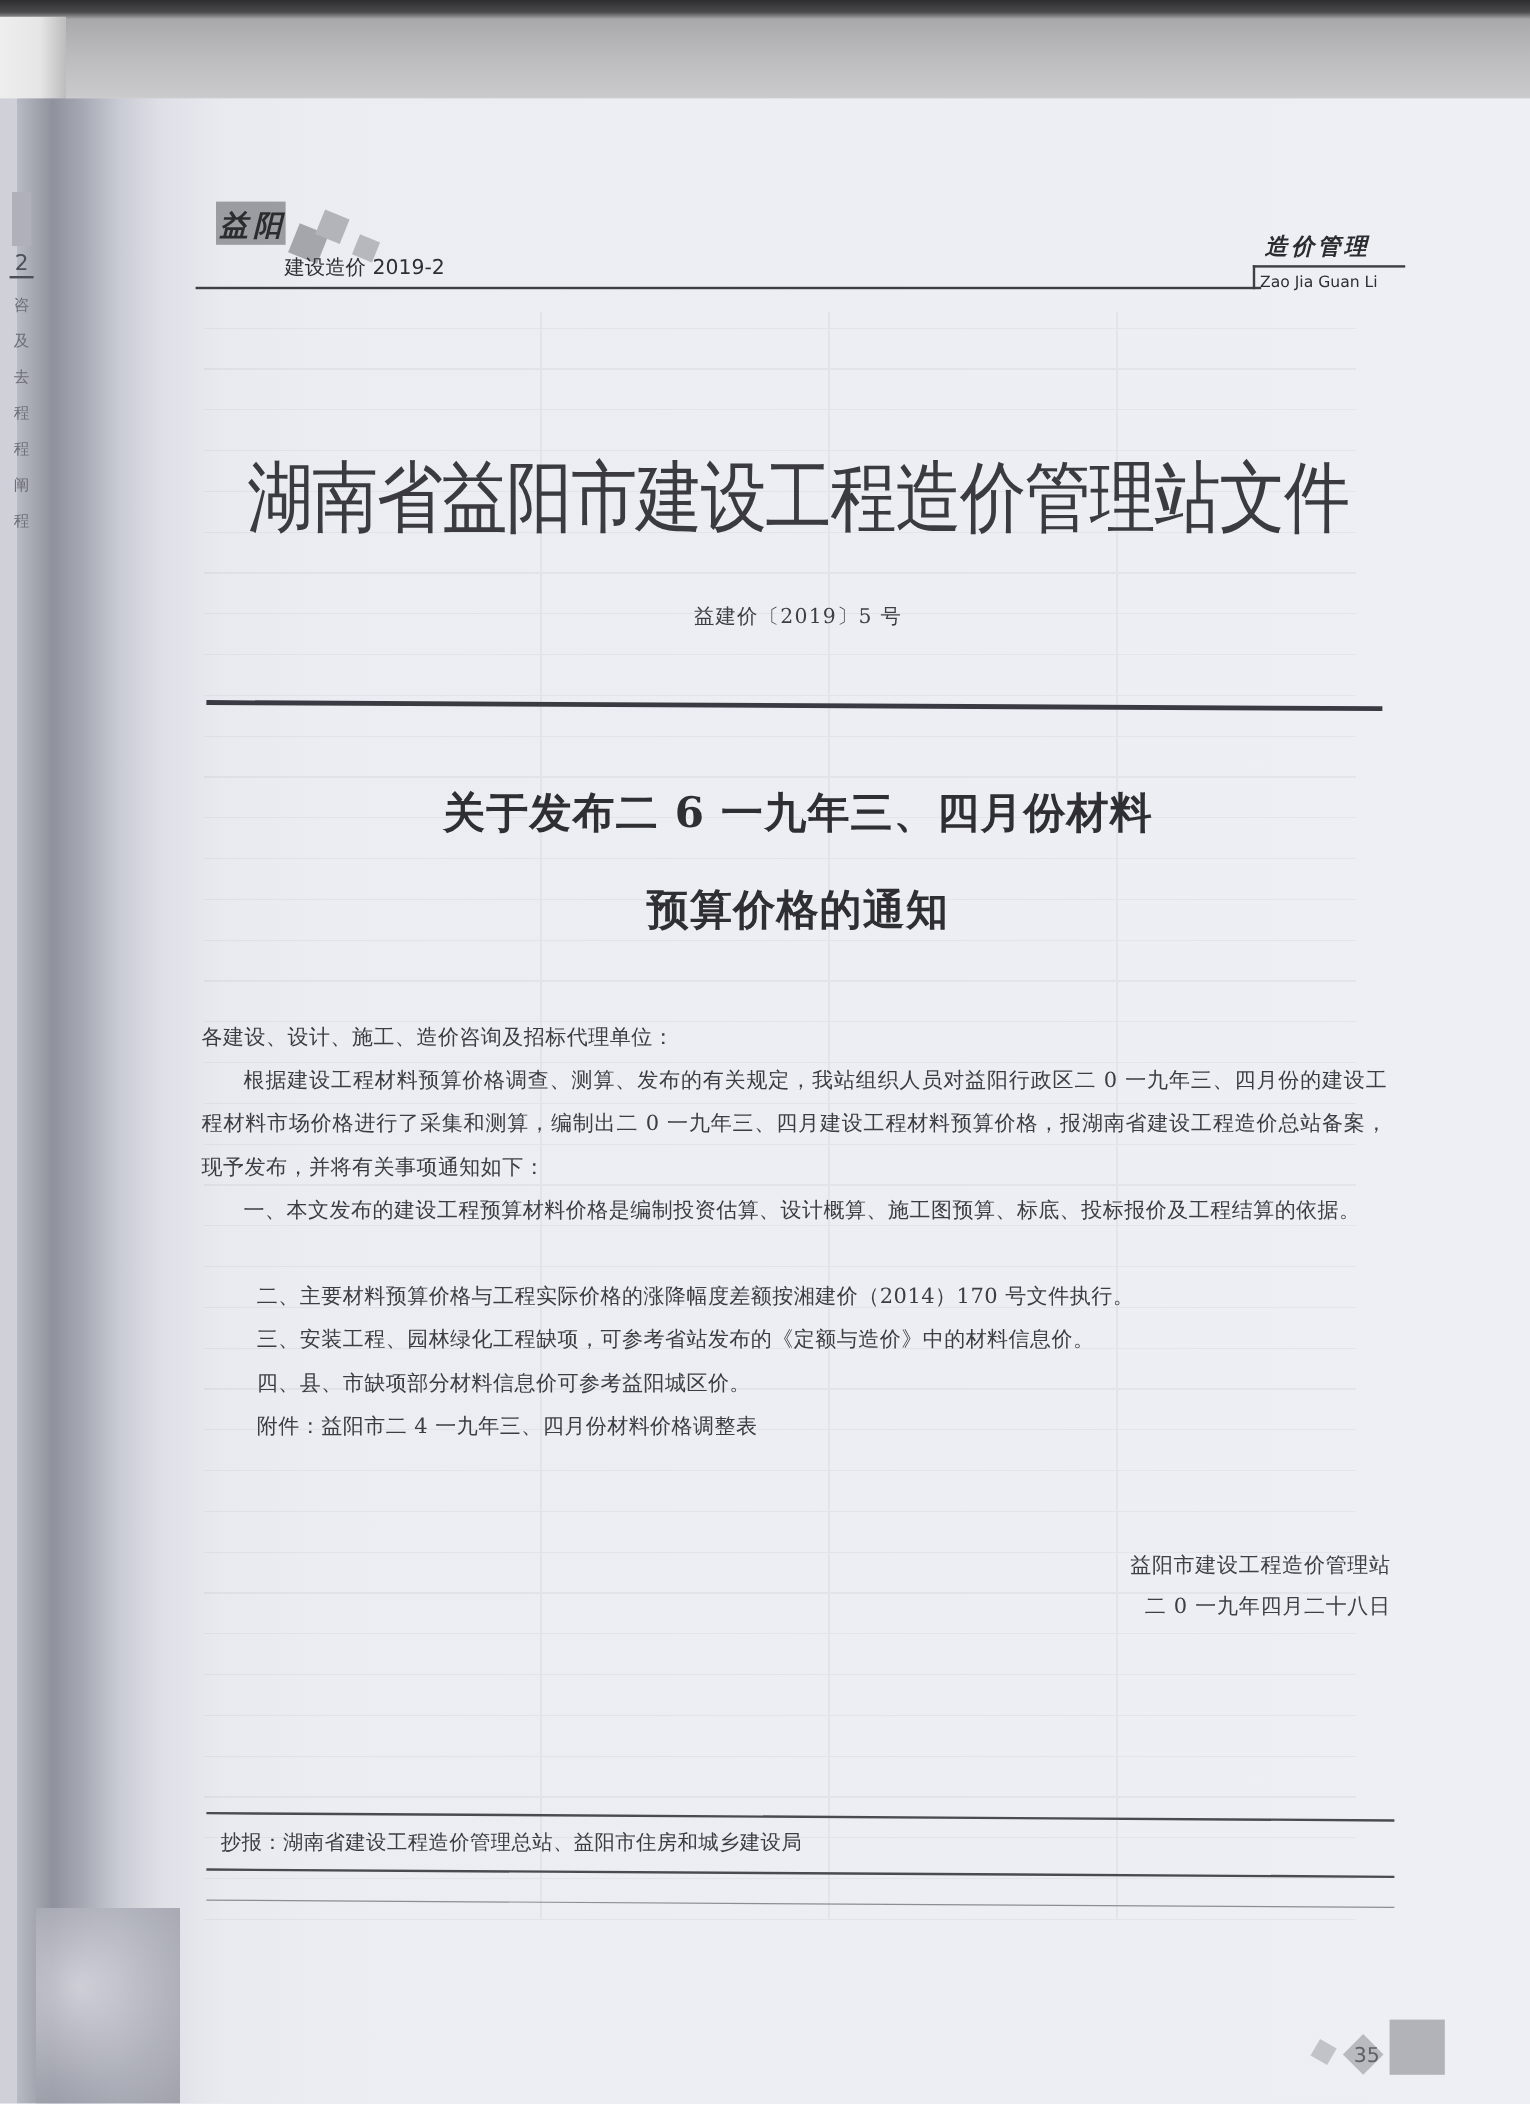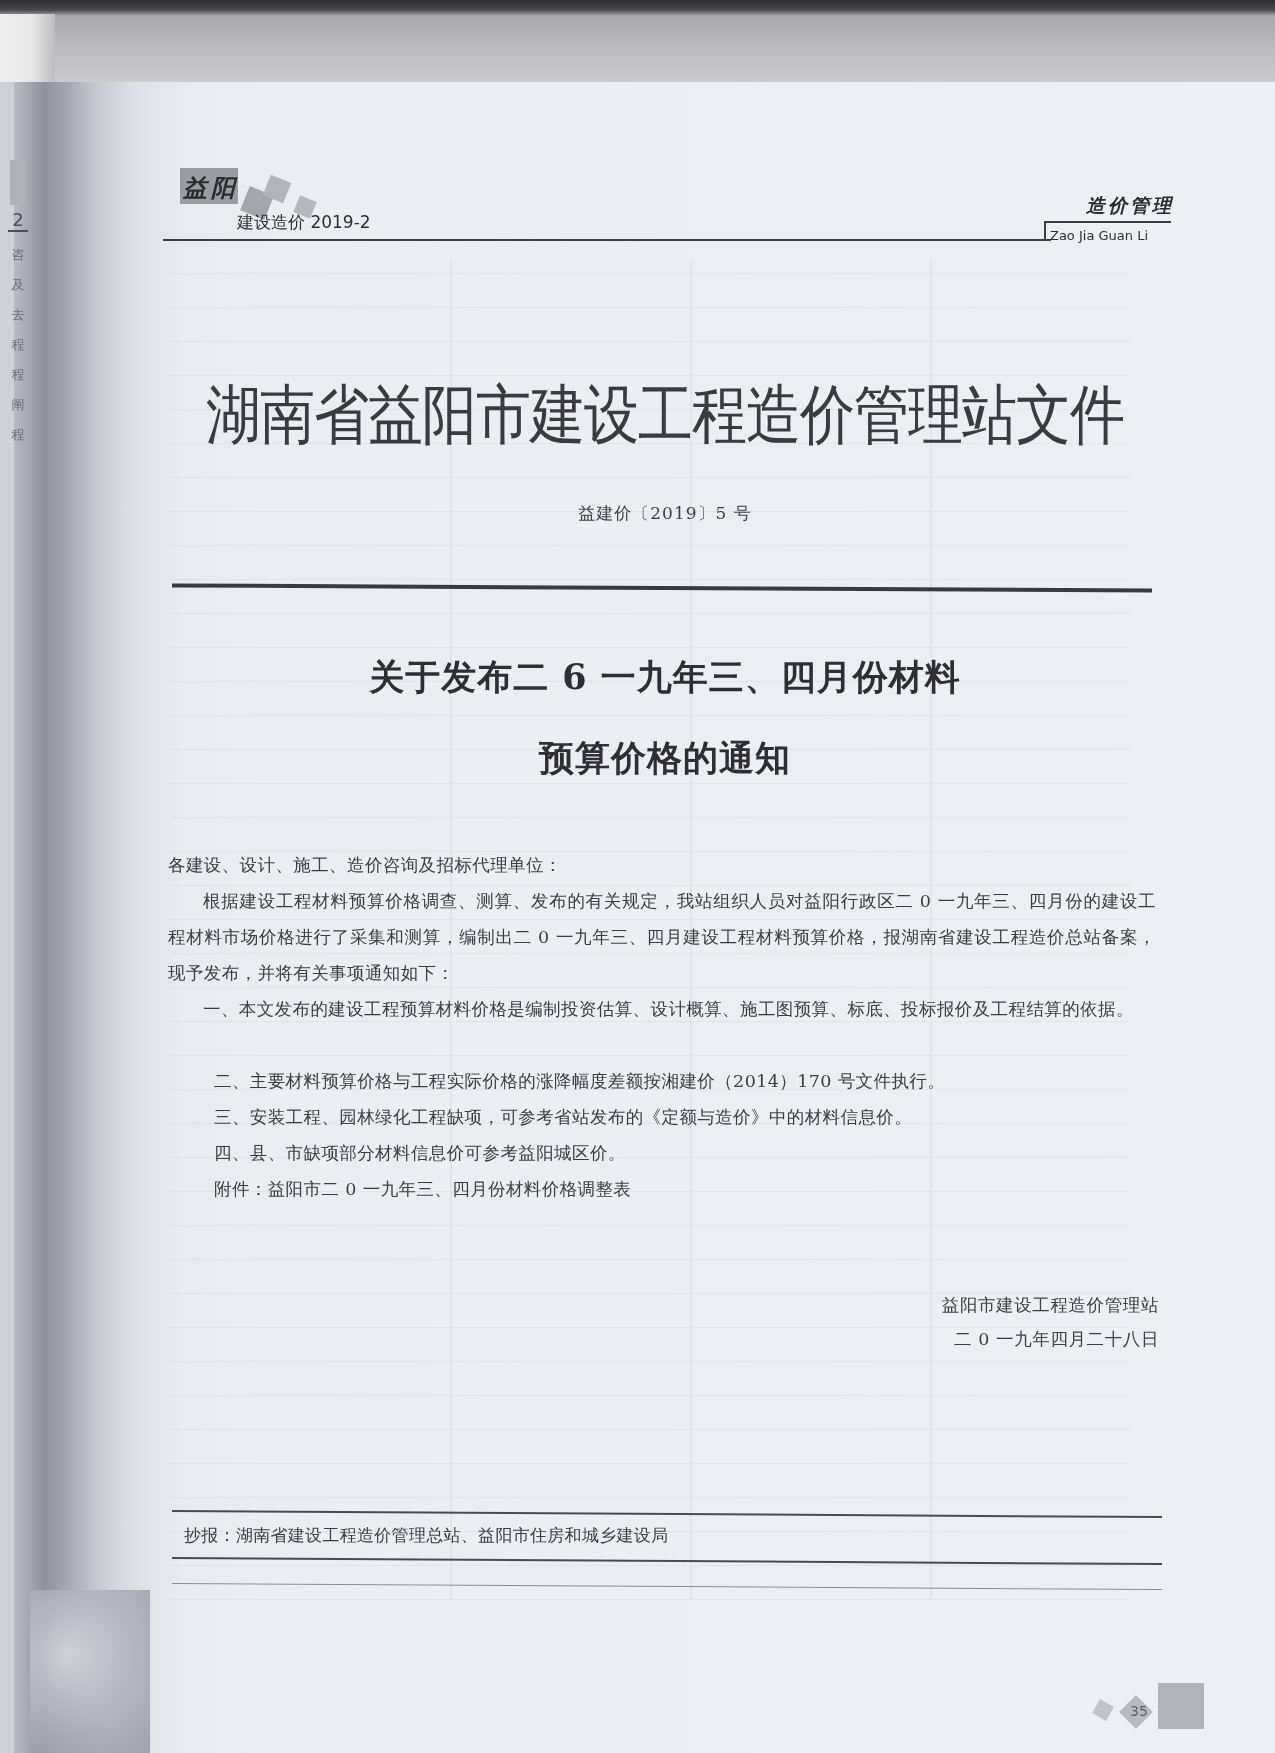--- a/index.html
+++ b/index.html
@@ -57,21 +57,21 @@
   .deco-sq.s1 { left: 244px; top: 190px; width: 26px; height: 26px; }
   .deco-sq.s2 { left: 266px; top: 178px; width: 22px; height: 22px; background:#b3b4b9; }
   .deco-sq.s3 { left: 296px; top: 198px; width: 18px; height: 18px; background:#b7b8bd; }
   .header-issue {
     position: absolute; left: 224px; top: 211px; font-family: "DejaVu Sans", sans-serif;
     font-size: 17px; color: #2f2f33; margin-left: 13px;
   }
   .header-rule { position: absolute; left: 163px; top: 239px; width: 888px; height: 2px; background: #3e3e44; }
   .header-right {
     position: absolute; left: 1054px; top: 193px; font-size: 19px; font-weight: bold; font-style: italic;
-    color: #2c2c30; letter-spacing: 3px; margin-left: 32px;
+    color: #2c2c30; letter-spacing: 3px;
   }
   .header-right-rule-v { position: absolute; left: 1044px; top: 221px; width: 2px; height: 20px; background: #3e3e44; }
   .header-right-rule-h { position: absolute; left: 1044px; top: 221px; width: 127px; height: 2px; background: #3e3e44; }
   .header-pinyin {
     position: absolute; left: 1050px; top: 228px; font-family: "DejaVu Sans", sans-serif;
     font-size: 13px; color: #2f2f33; white-space: nowrap;
   }
 
   
   .doc-title {
@@ -119,21 +119,21 @@
   .cc-text {
     position: absolute; left: 184px; top: 1524px; font-size: 17px; color: #3c3c42; letter-spacing: 0.3px; white-space: nowrap;
   }
 
   .footer-deco { position: absolute; background: #b6b7bd; }
   .footer-deco.d1 { left: 1095px; top: 1702px; width: 16px; height: 16px; transform: rotate(30deg); background:#c2c3c8; }
   .footer-deco.d2 { left: 1124px; top: 1700px; width: 24px; height: 24px; transform: rotate(45deg); background:#b9bac0; }
   .footer-deco.d3 { left: 1158px; top: 1683px; width: 46px; height: 46px; background:#b2b3b9; }
   .page-number {
     position: absolute; left: 1124px; top: 1703px; width: 30px; text-align: center;
-    font-size: 14px; color: #5f6067; font-family: "DejaVu Sans", sans-serif;
+    font-size: 17px; color: #5f6067; font-family: "DejaVu Sans", sans-serif;
   }
 </style>
 </head>
 <body>
 
 <div class="scan-top"></div>
 <div class="scan-top-left"></div>
 <div class="prev-page-edge"></div>
 <div class="page"></div>
 <div class="spine-shadow"></div>
@@ -170,21 +170,21 @@
 
 <div class="notice-title l1">关于发布二 6 一九年三、四月份材料</div>
 <div class="notice-title l2">预算价格的通知</div>
 
 <div class="body-text addressee">各建设、设计、施工、造价咨询及招标代理单位：</div>
 <div class="para p1">根据建设工程材料预算价格调查、测算、发布的有关规定，我站组织人员对益阳行政区二 0 一九年三、四月份的建设工程材料市场价格进行了采集和测算，编制出二 0 一九年三、四月建设工程材料预算价格，报湖南省建设工程造价总站备案，现予发布，并将有关事项通知如下：</div>
 <div class="para p2">一、本文发布的建设工程预算材料价格是编制投资估算、设计概算、施工图预算、标底、投标报价及工程结算的依据。</div>
 <div class="item i2">二、主要材料预算价格与工程实际价格的涨降幅度差额按湘建价（2014）170 号文件执行。</div>
 <div class="item i3">三、安装工程、园林绿化工程缺项，可参考省站发布的《定额与造价》中的材料信息价。</div>
 <div class="item i4">四、县、市缺项部分材料信息价可参考益阳城区价。</div>
-<div class="item att">附件：益阳市二 0 一九年三、四月份材料价格调整表</div>
+<div class="item att">附件：益阳市二 4 一九年三、四月份材料价格调整表</div>
 
 <div class="signature">
   <span>益阳市建设工程造价管理站</span>
   <span class="date">二 0 一九年四月二十八日</span>
 </div>
 
 <div class="cc-rule top"></div>
 <div class="cc-text">抄报：湖南省建设工程造价管理总站、益阳市住房和城乡建设局</div>
 <div class="cc-rule bottom"></div>
 <div class="cc-rule bottom2"></div>

